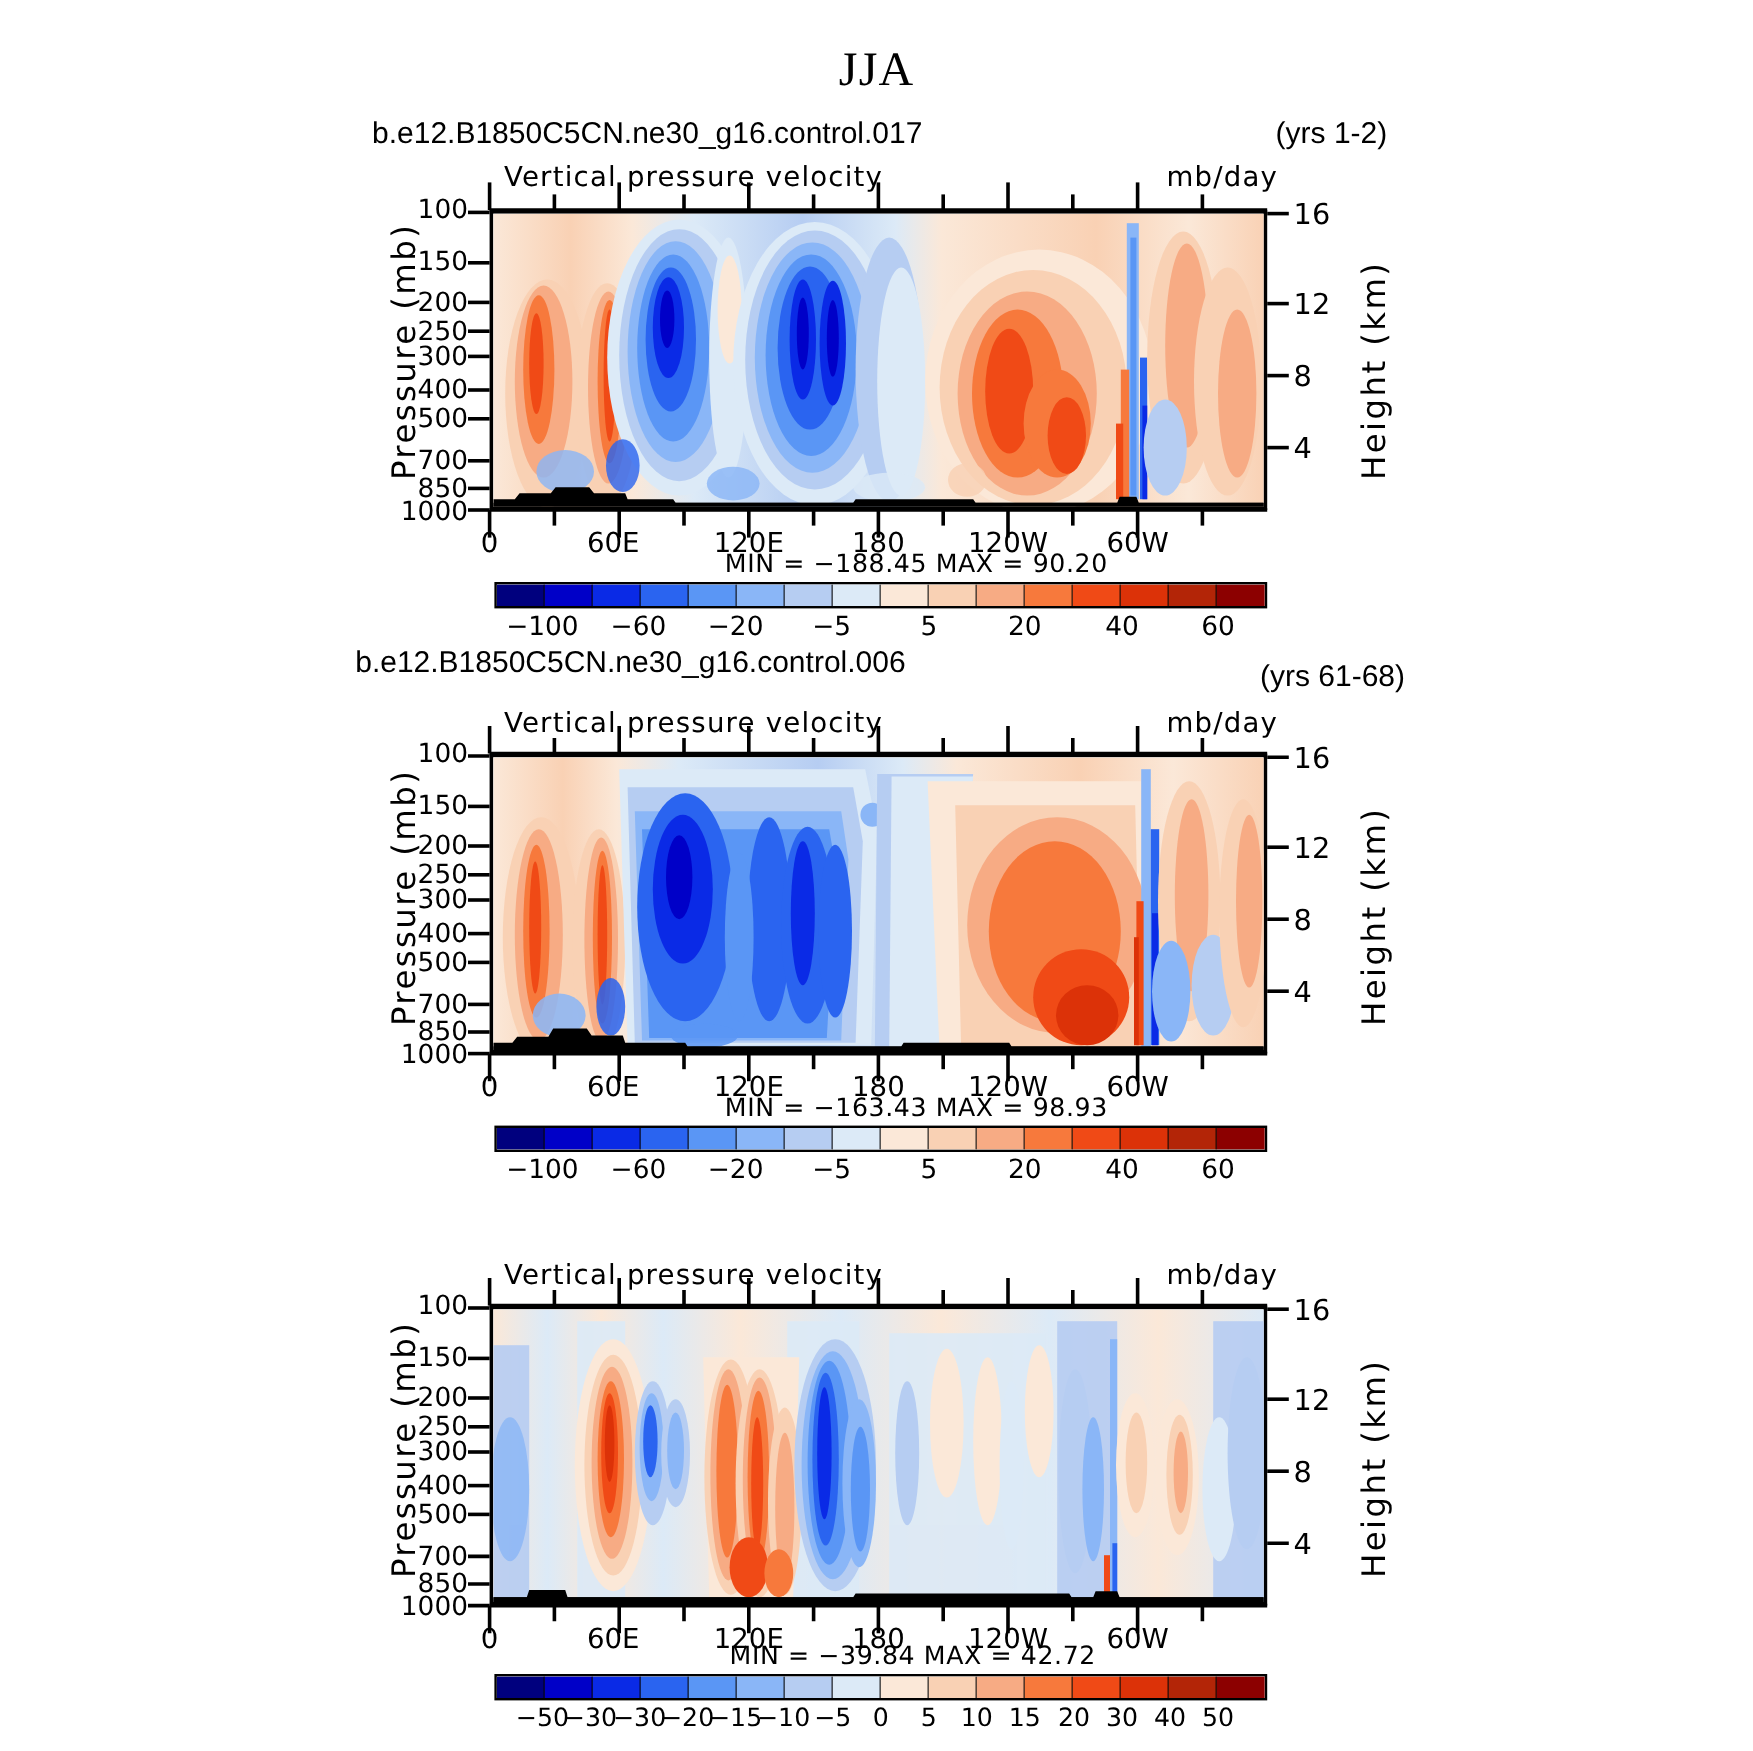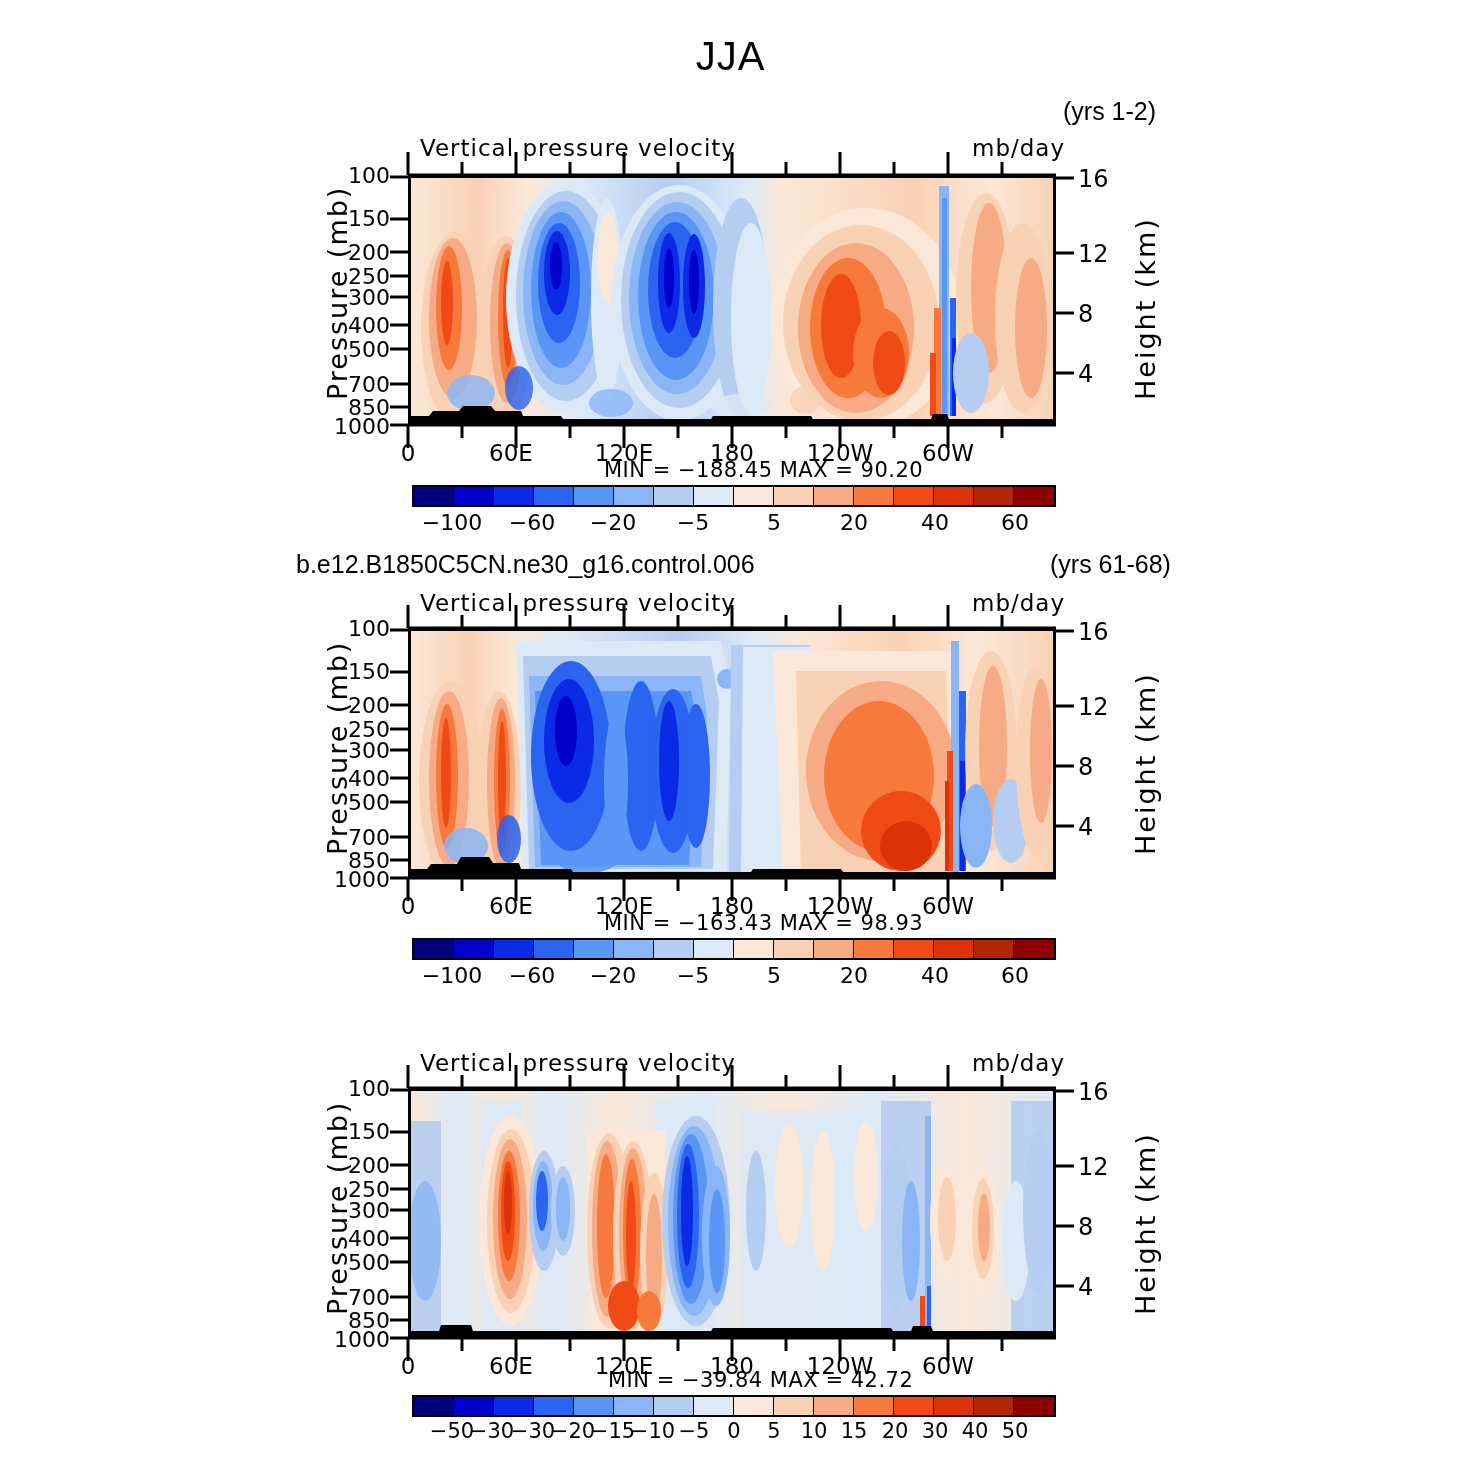--- a/index.html
+++ b/index.html
@@ -1,20 +1,20 @@
 <!DOCTYPE html>
 <html><head>
 <meta charset="utf-8">
 <style>
   html,body{margin:0;padding:0;background:#fff;}
   body{width:1461px;height:1459px;position:relative;
        font-family:"DejaVu Sans","Liberation Sans",sans-serif;color:#000;}
   .abs{position:absolute;}
   .season-title{left:0;top:34px;width:1461px;text-align:center;
-       font-size:40px;letter-spacing:1px;font-family:Liberation Sans, sans-serif;}
+       font-size:40px;letter-spacing:1px;font-family:Liberation Serif, serif;}
   .case-title{font-size:25px;font-family:"Liberation Sans",sans-serif;font-weight:400;white-space:nowrap;}
   .yrs{font-size:25px;font-family:"Liberation Sans",sans-serif;white-space:nowrap;}
   .varname{font-size:23px;font-family:"DejaVu Sans",sans-serif;letter-spacing:1px;white-space:nowrap;}
   .units{font-size:23px;font-family:"DejaVu Sans",sans-serif;letter-spacing:1px;white-space:nowrap;}
   .ytick{font-size:22px;font-family:"DejaVu Sans",sans-serif;text-align:right;white-space:nowrap;}
   .ytickr{font-size:24px;font-family:"DejaVu Sans",sans-serif;text-align:left;white-space:nowrap;}
   .xtick{font-size:23px;font-family:"DejaVu Sans",sans-serif;text-align:center;white-space:nowrap;}
   .axlabel{font-size:27px;font-family:"DejaVu Sans",sans-serif;letter-spacing:2px;white-space:nowrap;
            transform-origin:0 0;}
   .minmax{font-size:21px;font-family:"DejaVu Sans",sans-serif;white-space:nowrap;letter-spacing:0.5px;}
@@ -23,20 +23,21 @@
   .panel-frame{border:3px solid #000;box-sizing:border-box;}
   .cb-cell{height:100%;float:left;box-sizing:border-box;border-right:1px solid #000;}
   .cb-wrap{border:2px solid #000;box-sizing:border-box;overflow:hidden;}
 </style>
 </head>
 <body>
 
 <div class="abs season-title">JJA</div>
 
 <div class="abs" style="left:0;top:0;width:1461px;height:530px;">
+  <div class="abs case-title" style="left:310px;top:97px;">b.e12.B1850C5CN.ne30_g16.control.017</div>
   <div class="abs yrs" style="left:1063px;top:97px;">(yrs 1-2)</div>
   <div class="abs varname" style="left:420px;top:135px;">Vertical  pressure  velocity</div>
   <div class="abs units" style="left:972px;top:135px;">mb/day</div>
 
   <div class="abs axlabel" style="left:322px;top:400px;transform:rotate(-90deg);">Pressure  (mb)</div>
   <div class="abs axlabel" style="left:1130px;top:400px;transform:rotate(-90deg);">Height  (km)</div>
 
   <div class="abs panel-frame" style="left:408px;top:175px;width:648px;height:250px;overflow:hidden;">
     <svg width="644" height="246" viewBox="0 0 644 246" preserveAspectRatio="none">
       <defs>
@@ -243,21 +244,21 @@
 
       <line x1="1056" y1="178" x2="1074" y2="178"></line>
       <line x1="1056" y1="253" x2="1074" y2="253"></line>
       <line x1="1056" y1="313" x2="1074" y2="313"></line>
       <line x1="1056" y1="373" x2="1074" y2="373"></line>
     </g>
   </svg>
 </div>
 
 <div class="abs" style="left:0;top:450px;width:1461px;height:530px;">
-  <div class="abs case-title" style="left:296px;top:100px;">b.e12.B1850C5CN.ne30_g16.control.006</div>
+  <div class="abs case-title" style="left:296px;top:88px;">b.e12.B1850C5CN.ne30_g16.control.006</div>
   <div class="abs yrs" style="left:1050px;top:100px;">(yrs 61-68)</div>
   <div class="abs varname" style="left:420px;top:140px;">Vertical  pressure  velocity</div>
   <div class="abs units" style="left:972px;top:140px;">mb/day</div>
 
   <div class="abs axlabel" style="left:322px;top:405px;transform:rotate(-90deg);">Pressure  (mb)</div>
   <div class="abs axlabel" style="left:1130px;top:405px;transform:rotate(-90deg);">Height  (km)</div>
 
   <div class="abs panel-frame" style="left:408px;top:178px;width:648px;height:250px;overflow:hidden;">
     <svg width="644" height="246" viewBox="0 0 644 246" preserveAspectRatio="none">
       <defs>

